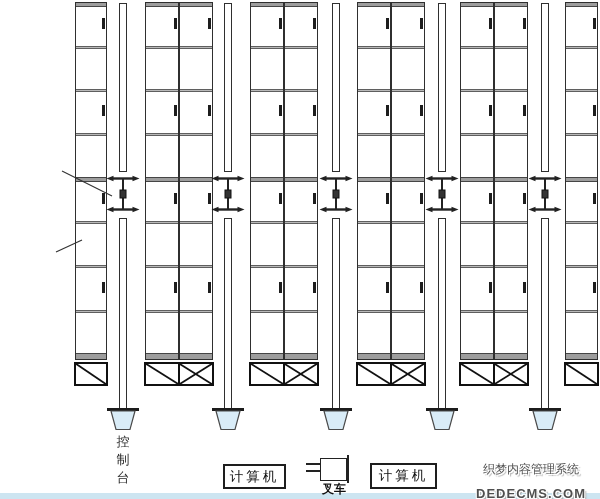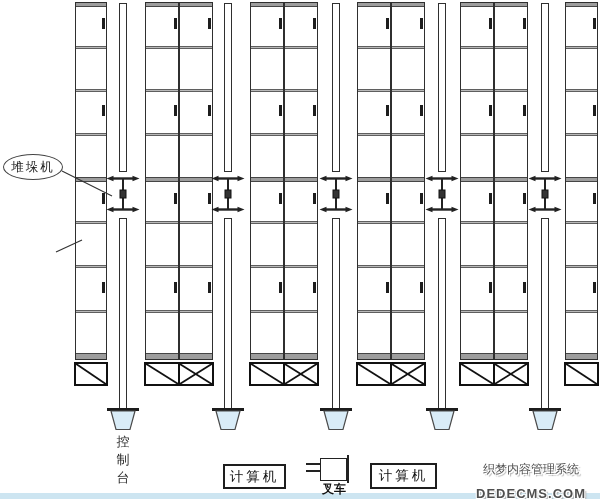--- a/index.html
+++ b/index.html
@@ -279,23 +279,20 @@
         <line x1="0" y1="1.5" x2="32" y2="1.5" stroke="#1c1c1c" stroke-width="3"></line>
         <polygon points="4,3 28,3 23,21.5 9,21.5" fill="#d9ecf7" stroke="#4a4a4a" stroke-width="1.2"></polygon>
       </svg>
     </div>
 
   <svg class="abs" style="left:0;top:0;z-index:5;pointer-events:none;" width="600" height="499">
     <line x1="62" y1="171" x2="112" y2="196" stroke="#333" stroke-width="1.2"></line>
     <line x1="56" y1="252" x2="82" y2="240" stroke="#333" stroke-width="1.2"></line>
   </svg>
 
-  <div class="bubble" style="left:3px;top:154px;width:60px;height:26px;">
-    <span>堆垛机</span>
-  </div>
 
   <div class="console-label">控制台</div>
 
   <div class="computer-box" style="left:223px;top:464px;width:63px;height:25px;">
     <span>计算机</span>
   </div>
   <div class="computer-box" style="left:370px;top:463px;width:67px;height:26px;">
     <span>计算机</span>
   </div>
 

